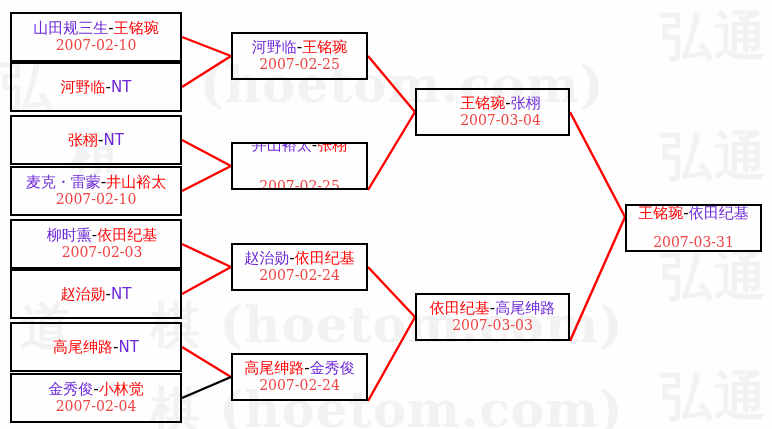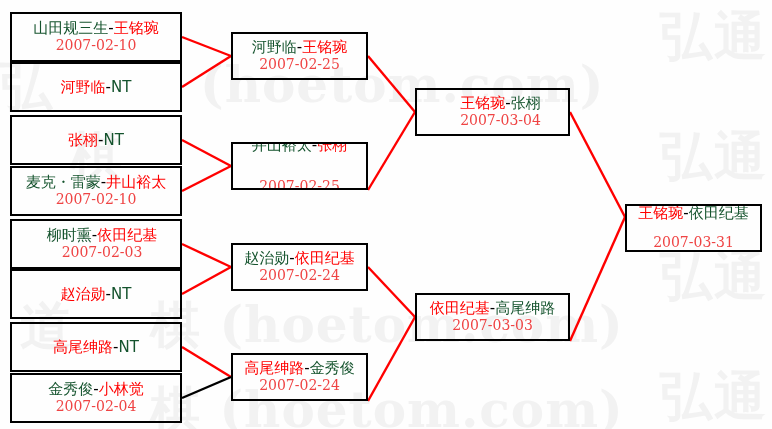--- a/index.html
+++ b/index.html
@@ -78,21 +78,21 @@
     white-space: nowrap;
   }
   .match-date {
     font-size: 14px;
     font-family: "DejaVu Serif", "Liberation Serif", serif;
     color: #ef4444;
     letter-spacing: 0px;
     white-space: nowrap;
     margin-top: 1px;
   }
-  .p-black { color: #14532d; }
+  .p-black { color: #6d28d9; }
   .p-red   { color: #ff0000; }
   .sep     { color: #000000; }
 
   
   .col1 { left: 10px; width: 172px; height: 50px; }
   .col2 { left: 231px; width: 137px; height: 48px; }
   .col3 { left: 415px; width: 155px; height: 48px; }
   .col4 { left: 625px; width: 137px; height: 48px; }
 </style>
 </head>

